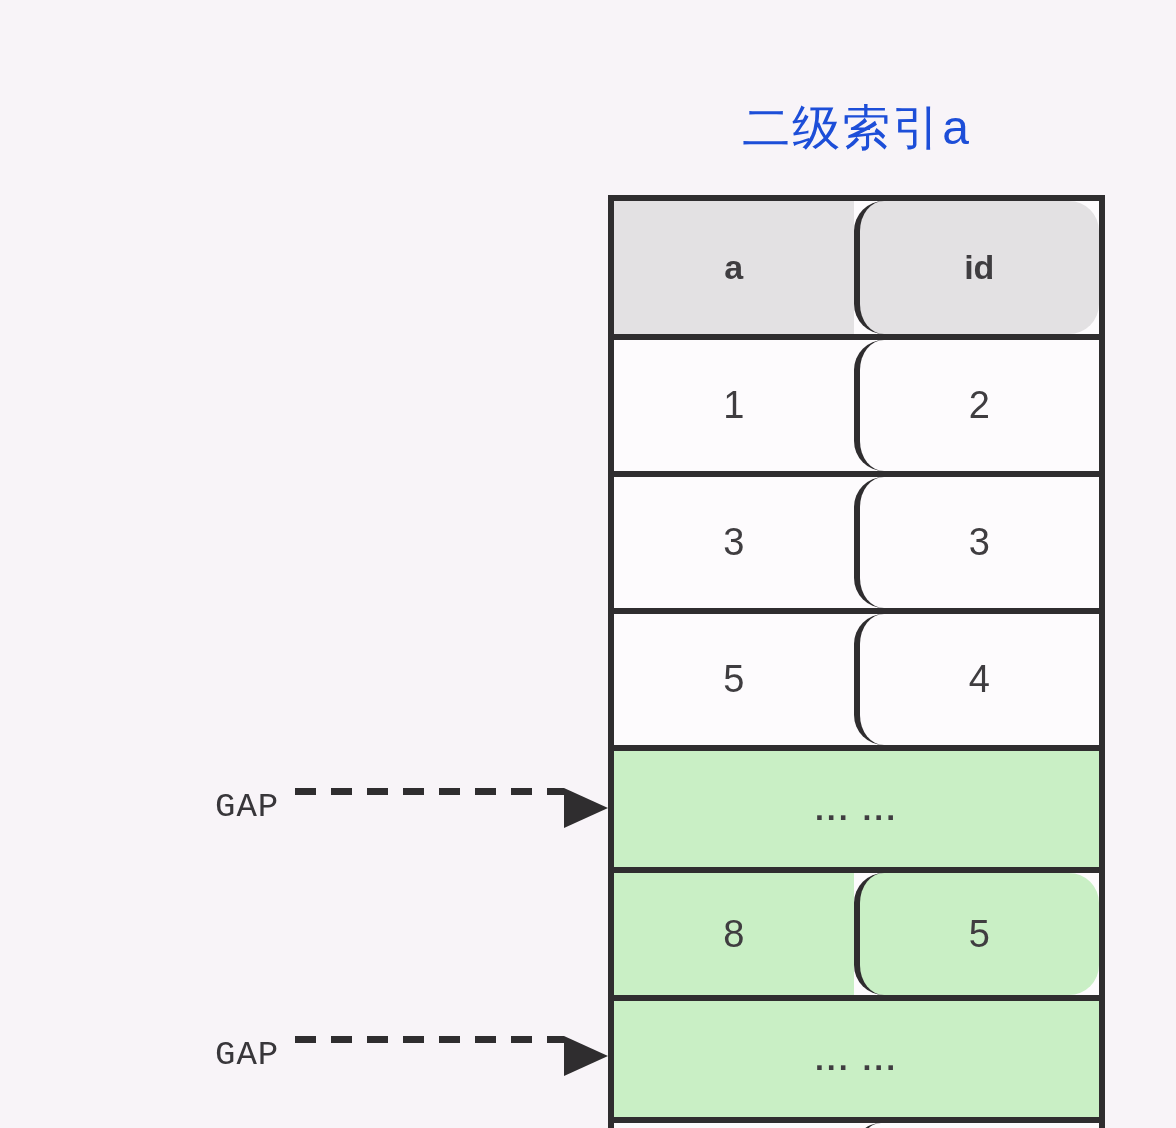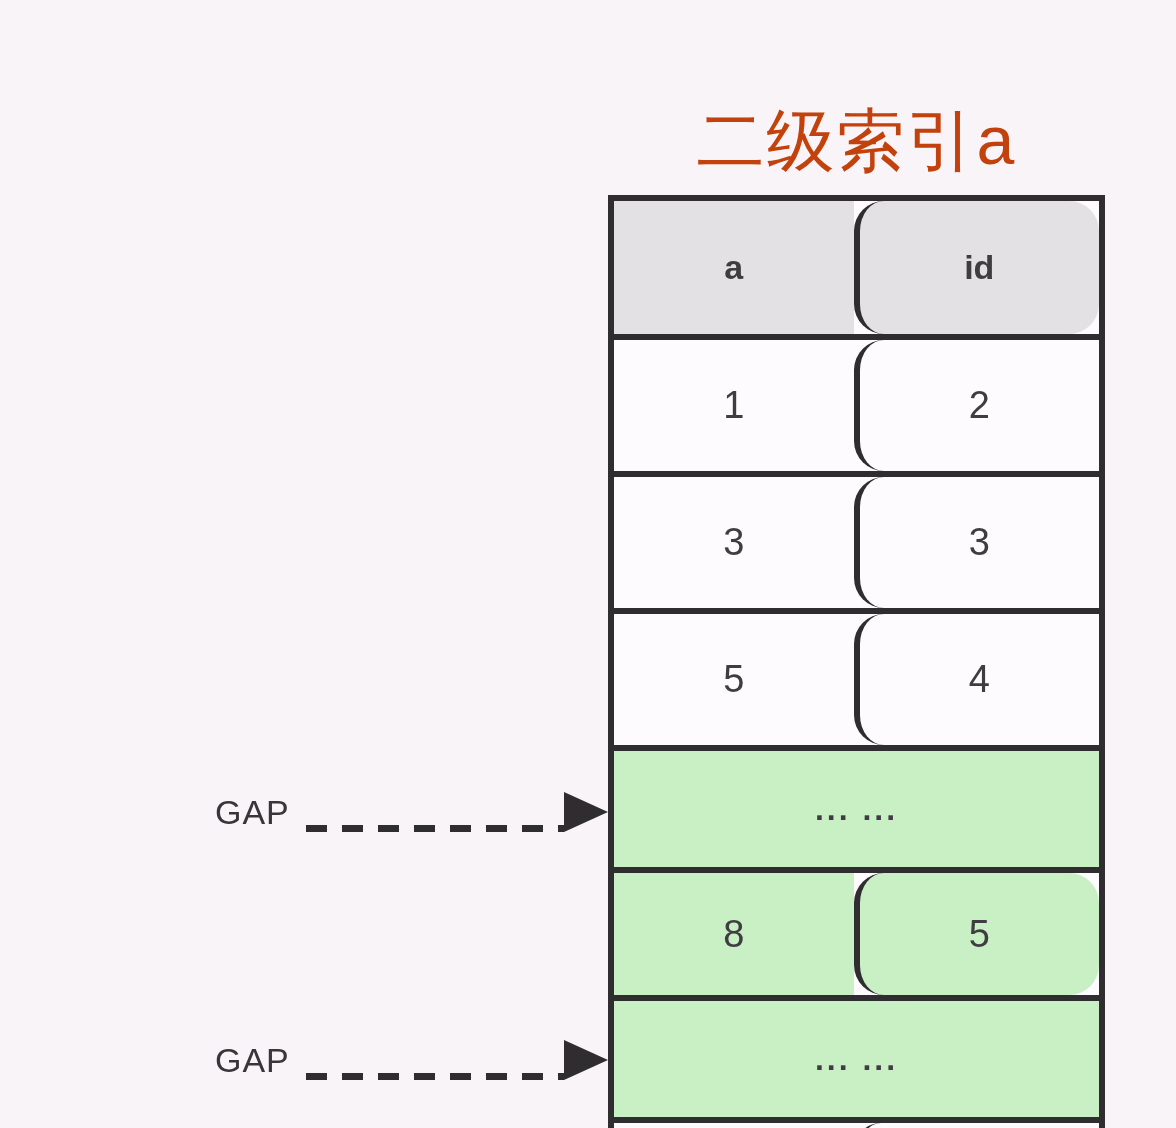--- a/index.html
+++ b/index.html
@@ -15,24 +15,24 @@
   body{
     background:var(--bg);
     font-family:"Liberation Sans","DejaVu Sans",sans-serif;
     color:var(--text);
     position:relative;
   }
   .title{
     position:absolute;
     left:608px; top:96px; width:497px;
     text-align:center;
-    font-size:68px;
+    font-size:48px;
     font-weight:500;
     letter-spacing:2px;
-    color:#c2410c;
+    color:#1d4ed8;
   }
   .index-table{
     position:absolute;
     left:608px; top:195px; width:497px;
     border:6px solid var(--border);
     background:var(--cell-fill);
   }
   .row{
     display:flex;
     width:100%;
@@ -55,21 +55,22 @@
   .r-green{ height:128px; }
   .r-partial{ height:60px; }
   .v-green .cell{ background:var(--green-fill); }
   .cell.merged{ font-size:32px; font-weight:700; letter-spacing:3px; }
   .gap-annotation{
     position:absolute;
     left:215px;
     width:393px;
     height:44px;
     display:flex;
-    align-items:flex-end;
+    align-items:flex-start;
+    font-family:Liberation Mono, monospace;
   }
   .gap-annotation .gap-label{
     font-size:34px;
     font-weight:400;
     color:#38363a;
     letter-spacing:1px;
     flex:0 0 auto;
   }
   .gap-annotation .dash-line{
     flex:1 1 auto;

